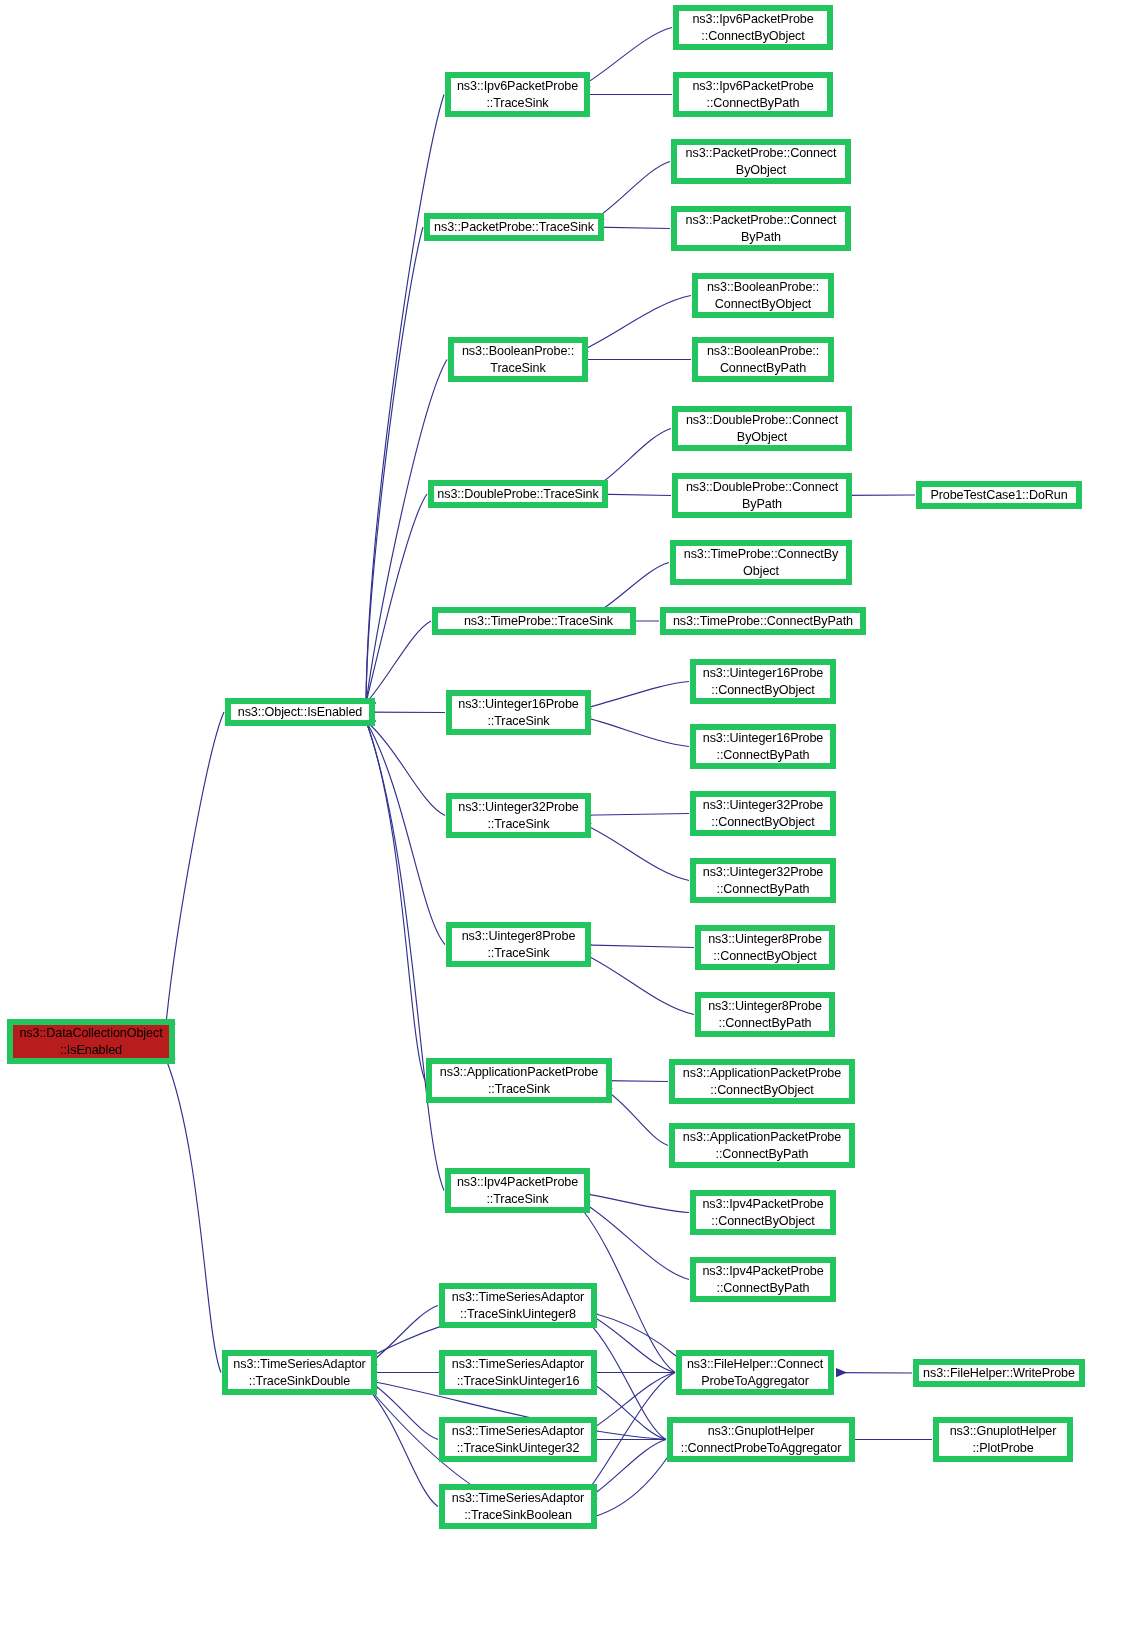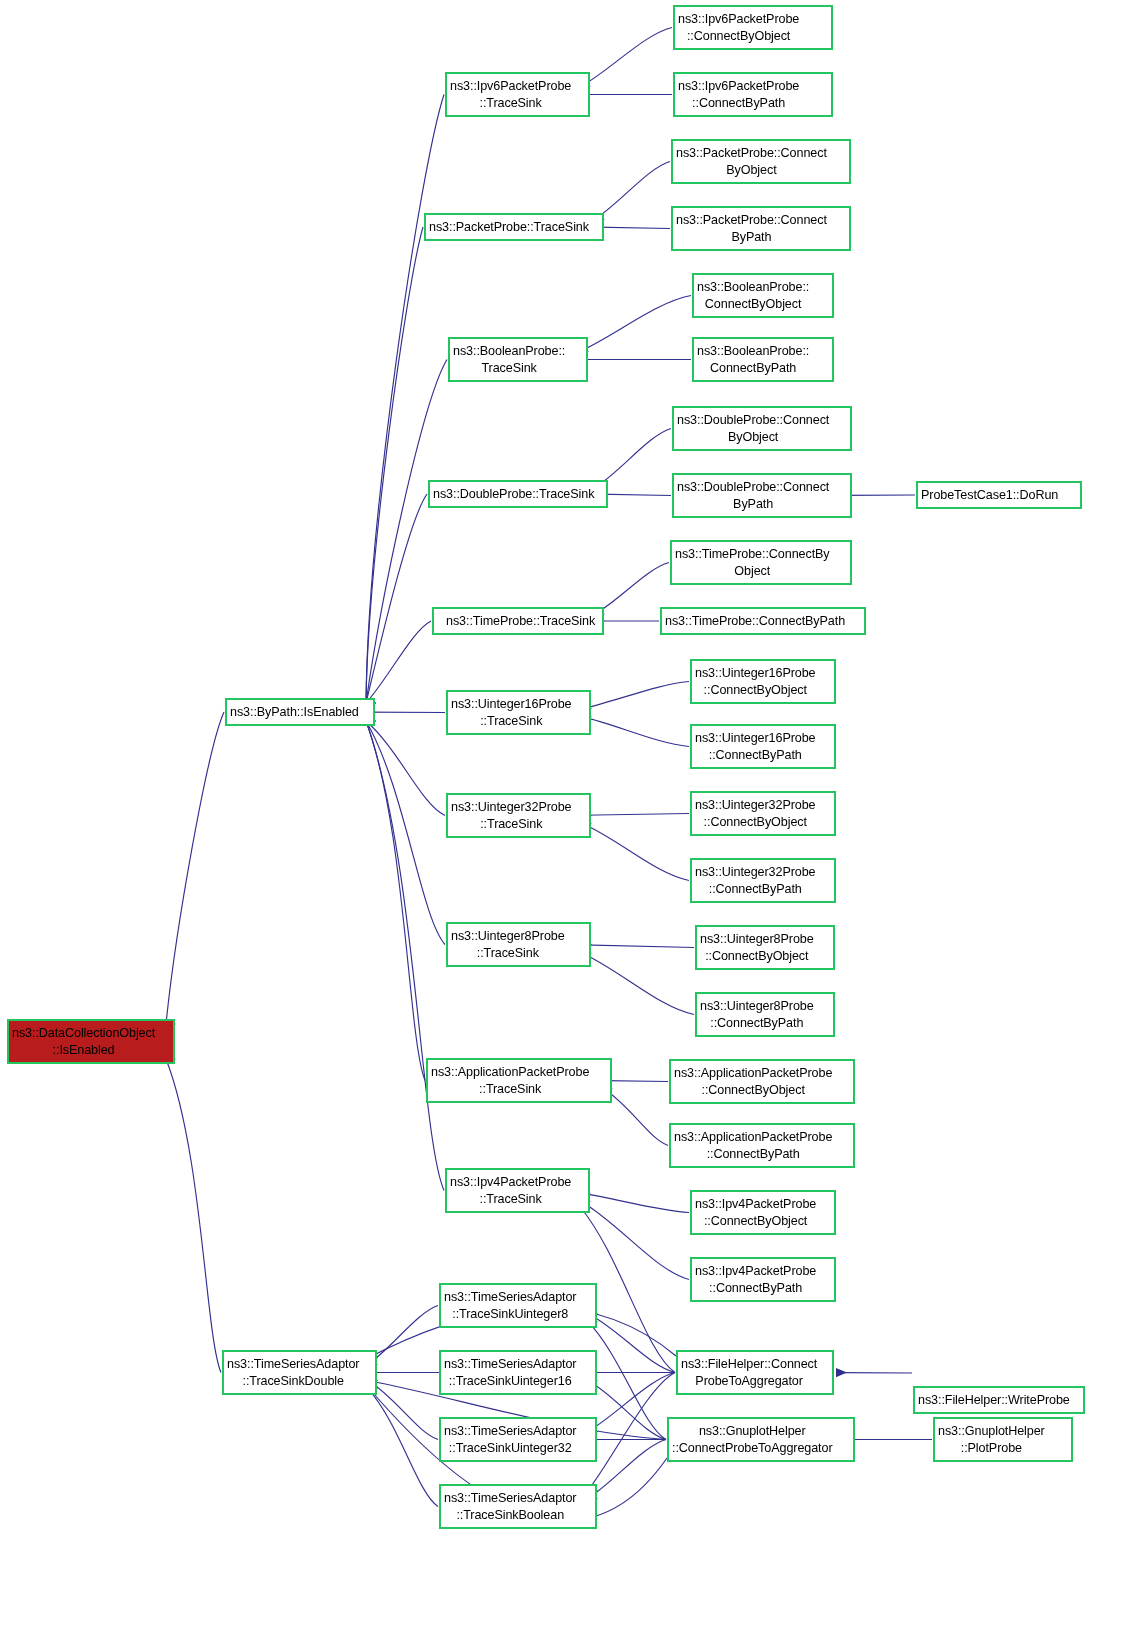--- a/index.html
+++ b/index.html
@@ -1,23 +1,23 @@
 <!DOCTYPE html>
 <html><head>
 <meta charset="utf-8">
 <style>
   html,body{margin:0;padding:0;background:#ffffff;}
   body{font-family:"Liberation Sans",sans-serif;}
   #graph-root{position:relative;width:1136px;height:1627px;background:#fff;overflow:hidden;}
   #graph-svg{position:absolute;left:0;top:0;width:1136px;height:1627px;}
   .node-box{
     position:absolute;box-sizing:border-box;
-    border:2px solid #22c55e;
+    border:6px solid #22c55e;
     background:#ffffff;
-    display:flex;align-items:center;justify-content:flex-start;
+    display:flex;align-items:center;justify-content:center;
     text-align:center;
     font-family:"Liberation Sans",sans-serif;
     font-size:12.6px;
     line-height:1.35;
     color:#000000;
     letter-spacing:-0.1px;
     padding:0 3px;
   }
   .node-box.filled{background:#b91c1c;}
   .node-label{display:block;white-space:pre-line;}
@@ -130,41 +130,41 @@
       <path d="M 676 1356 Q 560 1258 368 1358" fill="none" stroke="#32308f" stroke-width="1.15"></path>
       <polygon points="378,1358 367,1362.6 367,1353.4" fill="#32308f"></polygon>
       <path d="M 667 1458 Q 560 1612 368 1387" fill="none" stroke="#32308f" stroke-width="1.15"></path>
       <polygon points="378,1387 367,1391.6 367,1382.4" fill="#32308f"></polygon>
     </svg>
 <div class="node-box filled" style="left: 7px; top: 1019px; width: 168px; height: 45px;">
       <span class="node-label">ns3::DataCollectionObject
 ::IsEnabled</span>
     </div>
     <div class="node-box" style="left: 225px; top: 698px; width: 150px; height: 28px;">
-      <span class="node-label">ns3::ByPath::IsEnabled</span>
+      <span class="node-label">ns3::Object::IsEnabled</span>
     </div>
     <div class="node-box" style="left: 222px; top: 1350px; width: 155px; height: 45px;">
       <span class="node-label">ns3::TimeSeriesAdaptor
 ::TraceSinkDouble</span>
     </div>
     <div class="node-box" style="left: 445px; top: 72px; width: 145px; height: 45px;">
       <span class="node-label">ns3::Ipv6PacketProbe
 ::TraceSink</span>
     </div>
     <div class="node-box" style="left: 424px; top: 213px; width: 180px; height: 28px;">
       <span class="node-label">ns3::PacketProbe::TraceSink</span>
     </div>
     <div class="node-box" style="left: 448px; top: 337px; width: 140px; height: 45px;">
       <span class="node-label">ns3::BooleanProbe::
 TraceSink</span>
     </div>
     <div class="node-box" style="left: 428px; top: 480px; width: 180px; height: 28px;">
       <span class="node-label">ns3::DoubleProbe::TraceSink</span>
     </div>
-    <div class="node-box" style="left: 432px; top: 607px; width: 172px; height: 28px; padding-left: 12px;">
+    <div class="node-box" style="left: 432px; top: 607px; width: 204px; height: 28px; padding-left: 12px;">
       <span class="node-label">ns3::TimeProbe::TraceSink</span>
     </div>
     <div class="node-box" style="left: 446px; top: 690px; width: 145px; height: 45px;">
       <span class="node-label">ns3::Uinteger16Probe
 ::TraceSink</span>
     </div>
     <div class="node-box" style="left: 446px; top: 793px; width: 145px; height: 45px;">
       <span class="node-label">ns3::Uinteger32Probe
 ::TraceSink</span>
     </div>
@@ -279,20 +279,20 @@
       <span class="node-label">ns3::FileHelper::Connect
 ProbeToAggregator</span>
     </div>
     <div class="node-box" style="left: 667px; top: 1417px; width: 188px; height: 45px;">
       <span class="node-label">ns3::GnuplotHelper
 ::ConnectProbeToAggregator</span>
     </div>
     <div class="node-box" style="left: 916px; top: 481px; width: 166px; height: 28px;">
       <span class="node-label">ProbeTestCase1::DoRun</span>
     </div>
-    <div class="node-box" style="left: 913px; top: 1359px; width: 172px; height: 28px; margin-top: 27px;">
+    <div class="node-box" style="left: 913px; top: 1359px; width: 172px; height: 28px;">
       <span class="node-label">ns3::FileHelper::WriteProbe</span>
     </div>
     <div class="node-box" style="left: 933px; top: 1417px; width: 140px; height: 45px;">
       <span class="node-label">ns3::GnuplotHelper
 ::PlotProbe</span>
     </div>
   </div>
 
 </body></html>

